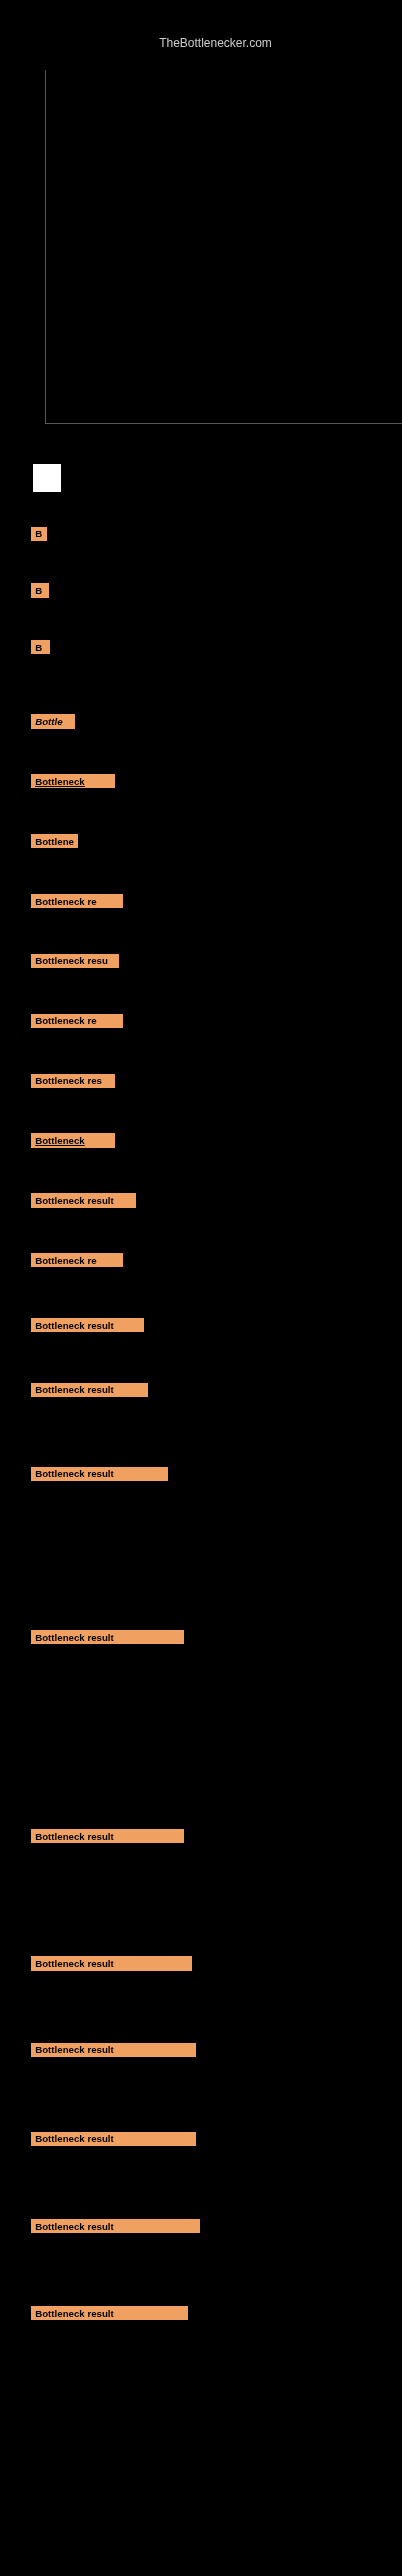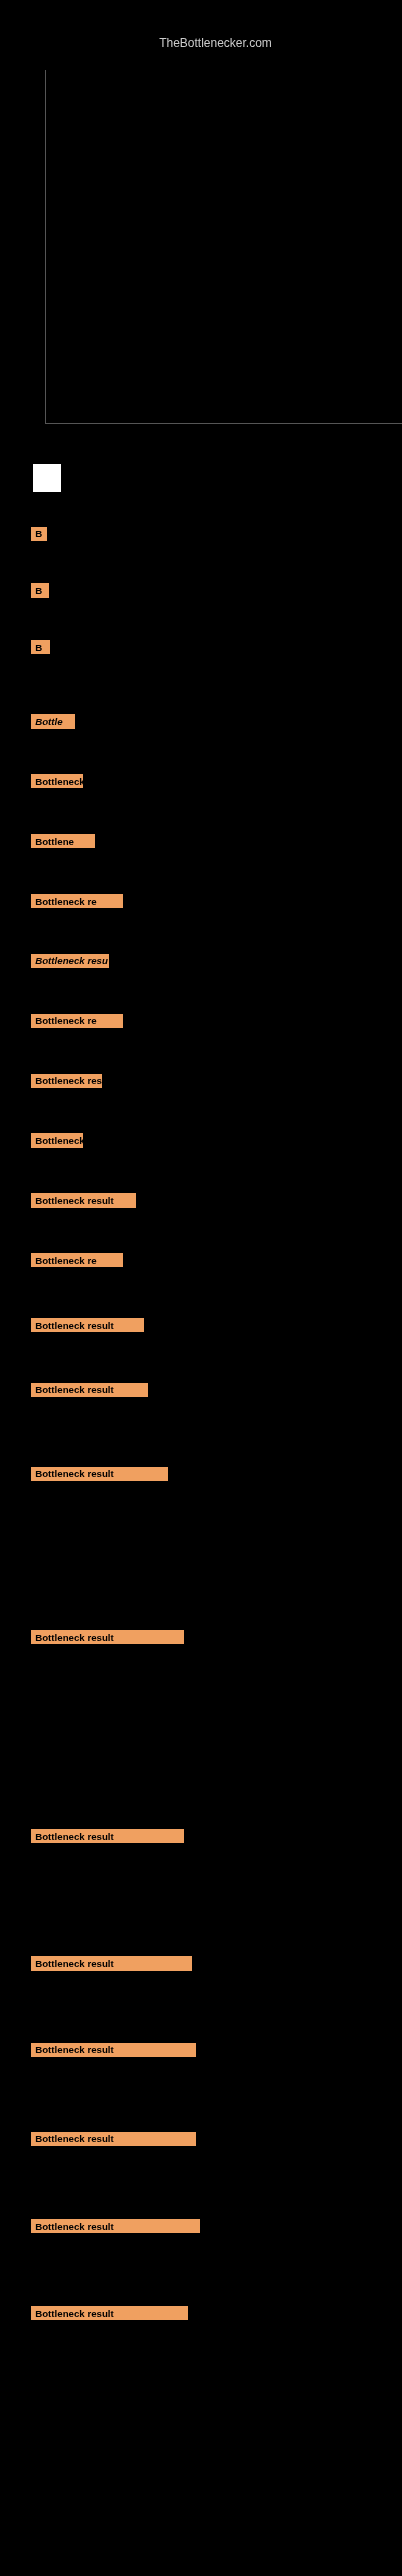--- a/index.html
+++ b/index.html
@@ -48,24 +48,24 @@
       font-weight: bold;
       padding: 1.6px 4px;
       white-space: nowrap;
       overflow: hidden;
     }
     
     .w-20 { width: 16px; }
     .w-22 { width: 17.7px; }
     .w-24 { width: 19.3px; }
     .w-55 { width: 44px; }
-    .w-80 { width: 52px; }
+    .w-80 { width: 84px; text-decoration: underline; }
     .w-100 { width: 92px; }
-    .w-110 { width: 71px; }
-    .w-115 { width: 78px; font-style: italic; }
+    .w-110 { width: 84px; }
+    .w-115 { width: 88px; }
     .w-140 { width: 113px; }
     .w-145 { width: 117px; }
     .w-170 { width: 137px; }
     .w-190 { width: 153px; }
     .w-195 { width: 157px; }
     .w-200 { width: 161px; }
     .w-205 { width: 165px; }
     .w-210 { width: 169px; }
   </style>
 </head>
@@ -95,21 +95,21 @@
 
 <div class="bottleneck-item" style="margin-top: 32px; font-style: italic;">
   <div class="bottleneck-label w-55">Bottle</div>
 </div>
 
 <div class="bottleneck-item" style="margin-top: 17.7px;">
   <div class="bottleneck-label w-80">Bottleneck</div>
 </div>
 
 <div class="bottleneck-item" style="margin-top: 17.7px;">
-  <div class="bottleneck-label" style="width:64px;">Bottlene</div>
+  <div class="bottleneck-label" style="width:47px;">Bottlene</div>
 </div>
 
 <div class="bottleneck-item" style="margin-top: 17.7px;">
   <div class="bottleneck-label w-100">Bottleneck re</div>
 </div>
 
 <div class="bottleneck-item" style="margin-top: 17.7px;">
   <div class="bottleneck-label w-115">Bottleneck resu</div>
 </div>
 

